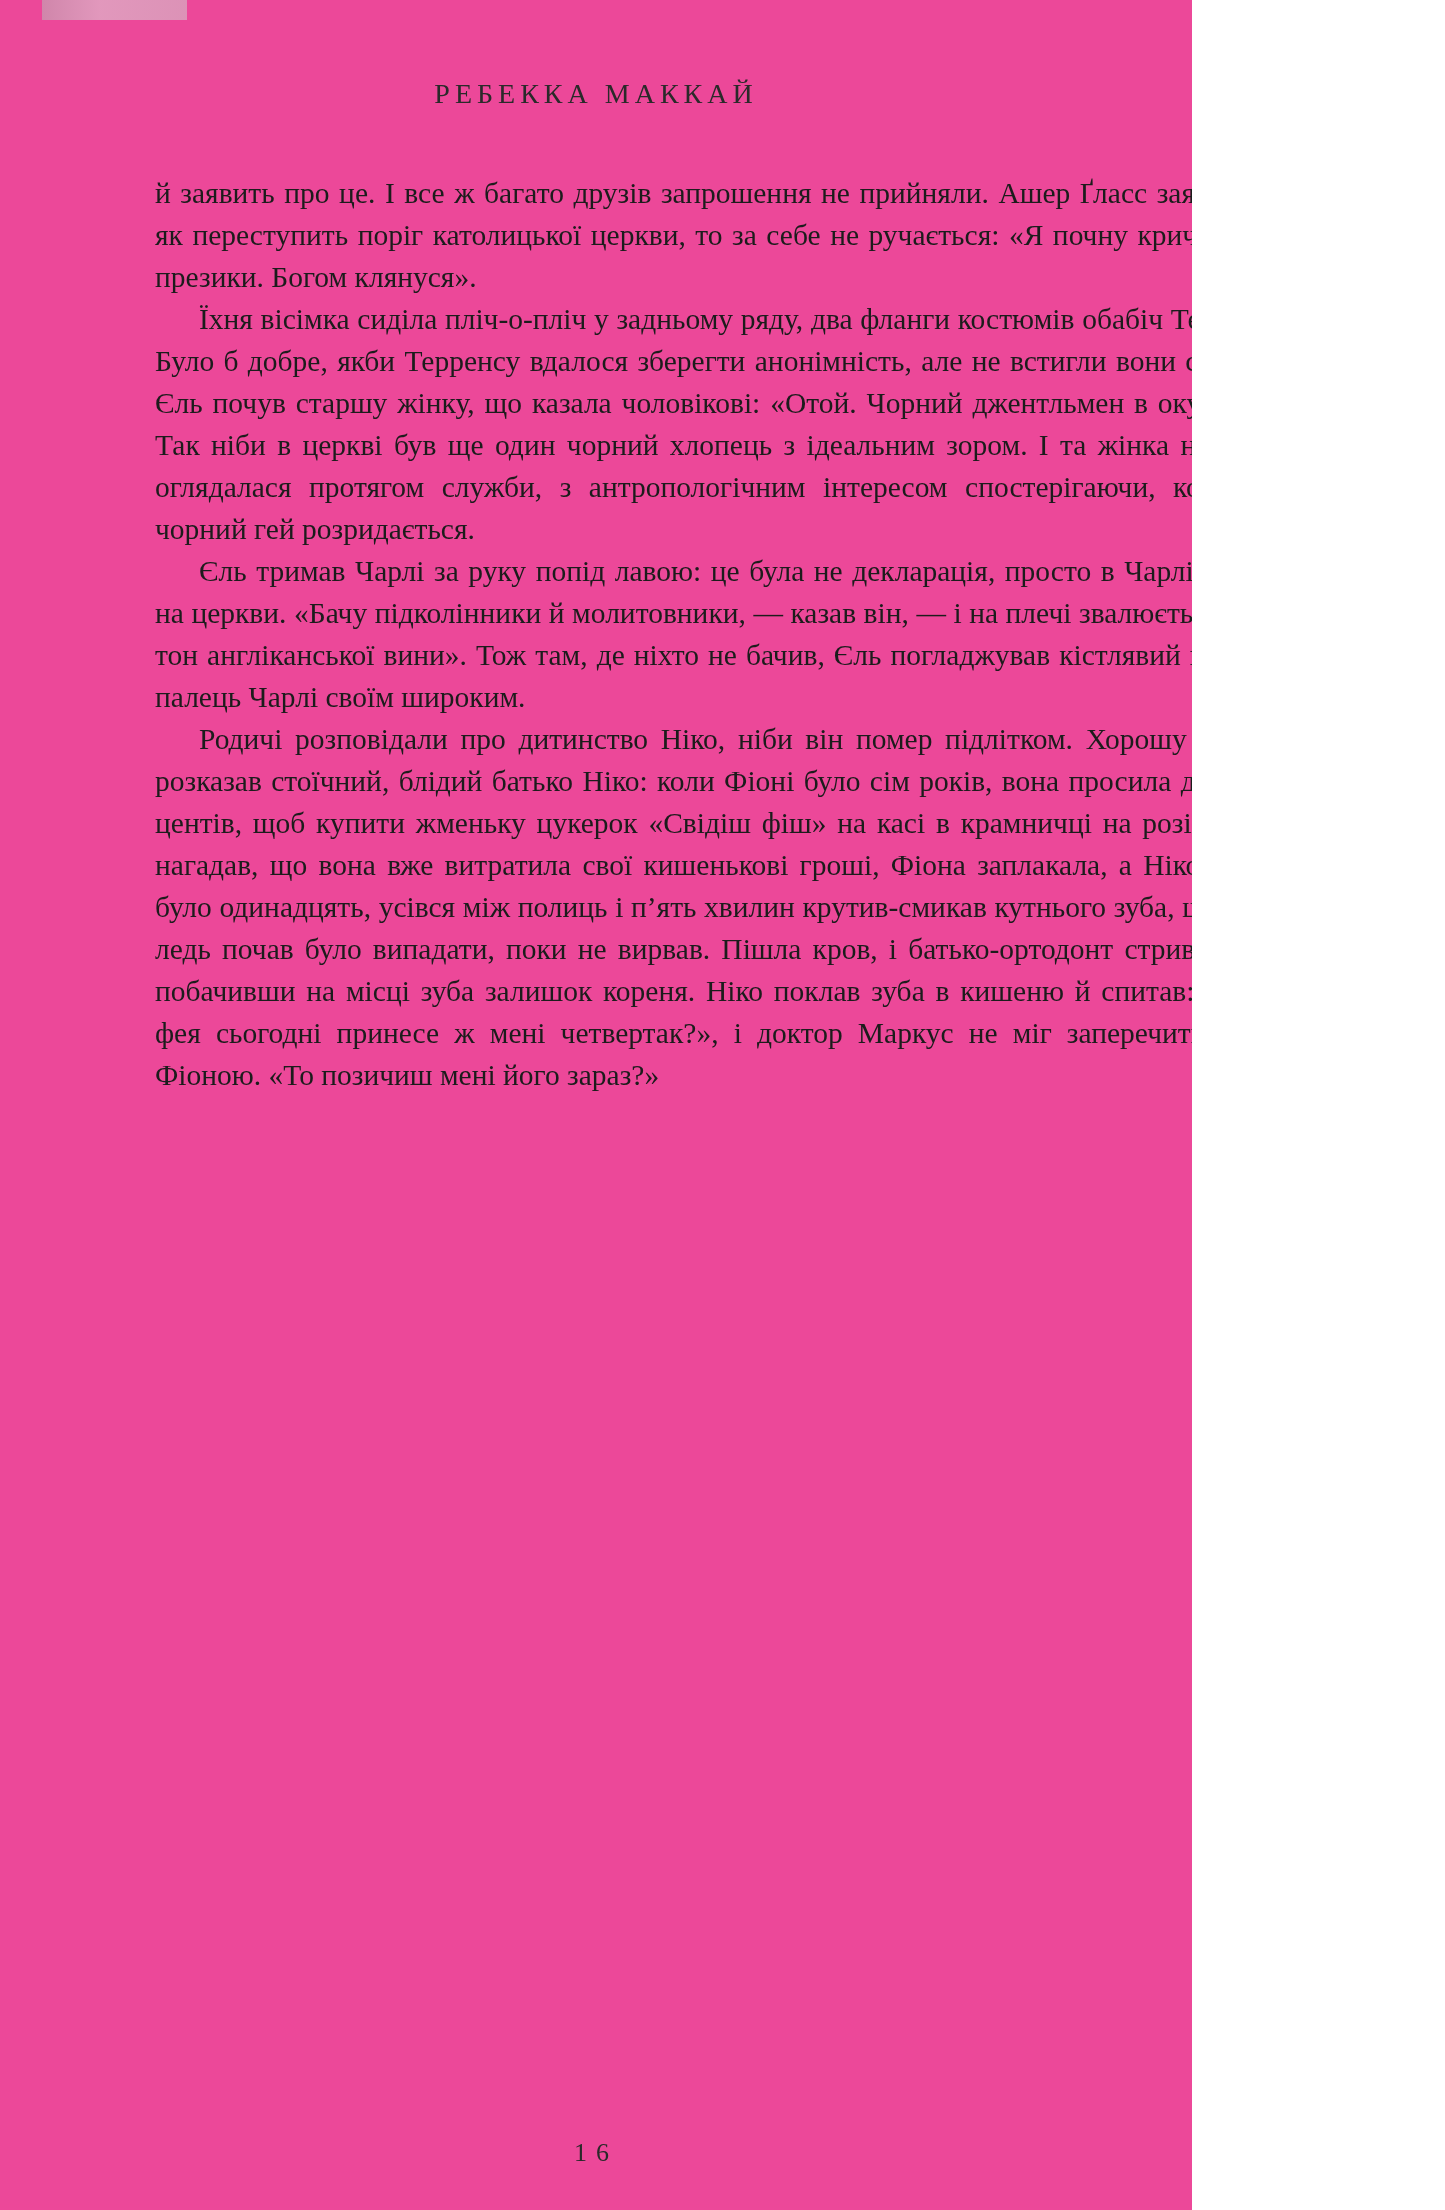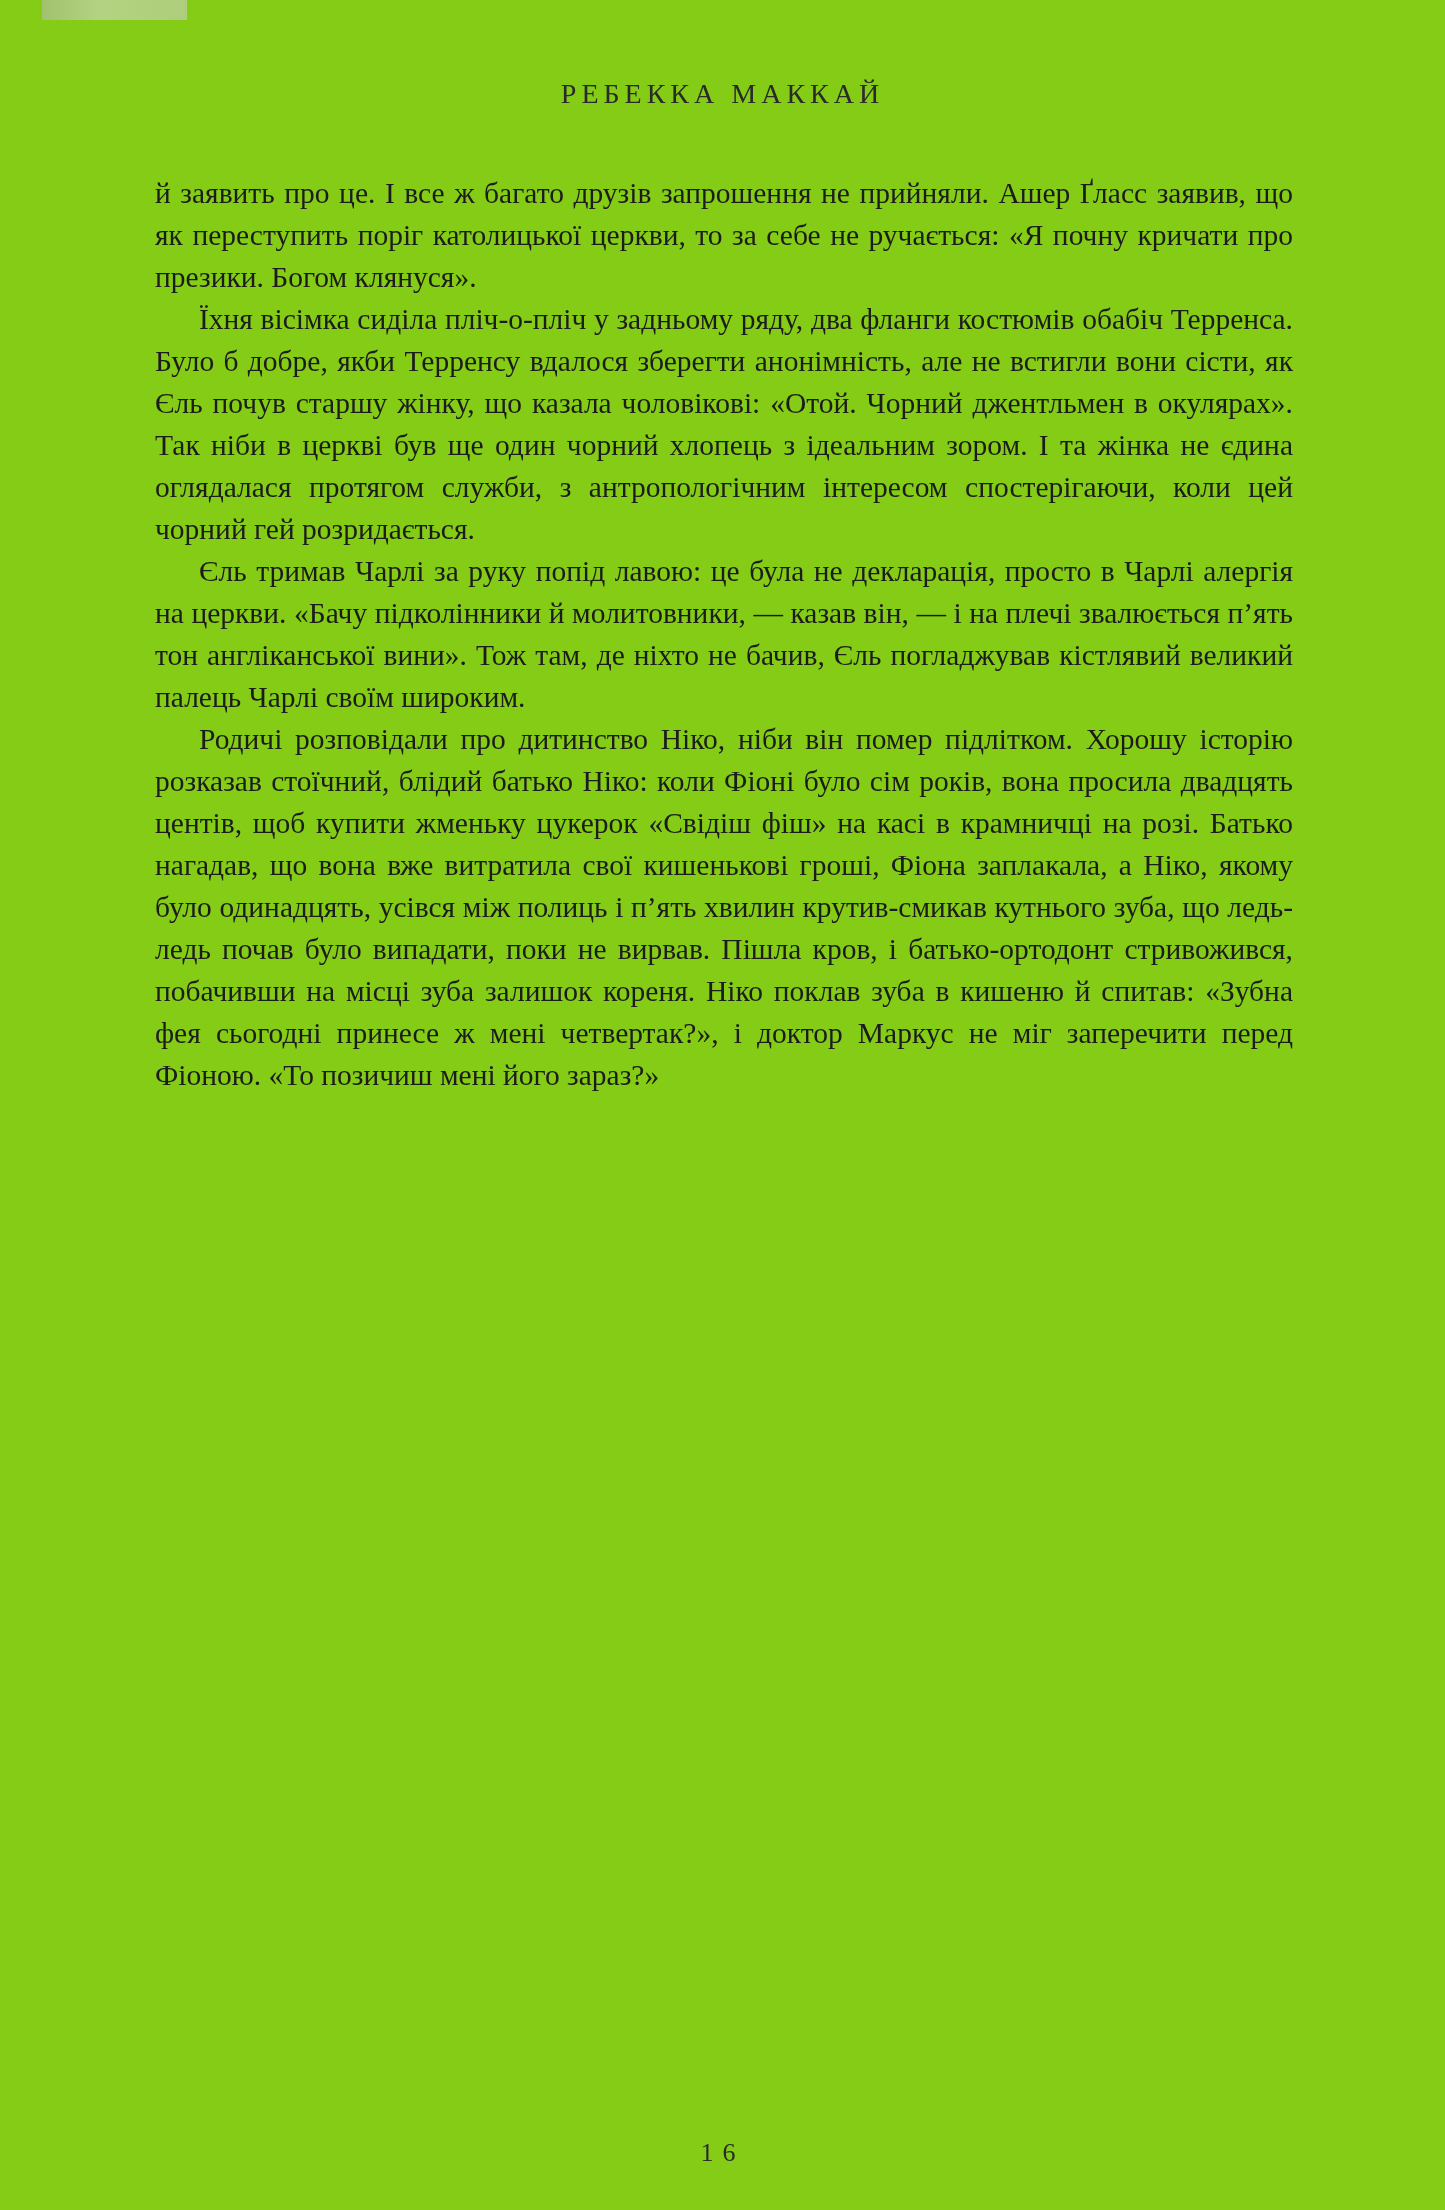--- a/index.html
+++ b/index.html
@@ -2,26 +2,27 @@
 <html lang="uk"><head>
 <meta charset="utf-8">
 <style>
   html, body {
     margin: 0;
     padding: 0;
     background: #ffffff;
   }
   .page {
     position: relative;
-    width: 1445px;
+    width: 1164px;
     height: 2210px;
-    background: #84cc16;
+    background: #ec4899;
     overflow: hidden;
     font-family: "Liberation Serif", "DejaVu Serif", serif;
     color: #1c1c1c;
+    padding-left: 28px;
   }
   .scan-artifact {
     position: absolute;
     left: 42px;
     top: 0;
     width: 145px;
     height: 20px;
     background: linear-gradient(90deg, #b9b9b9 0%, #d9d9d9 40%, #cfcfcf 100%);
     opacity: 0.55;
   }

